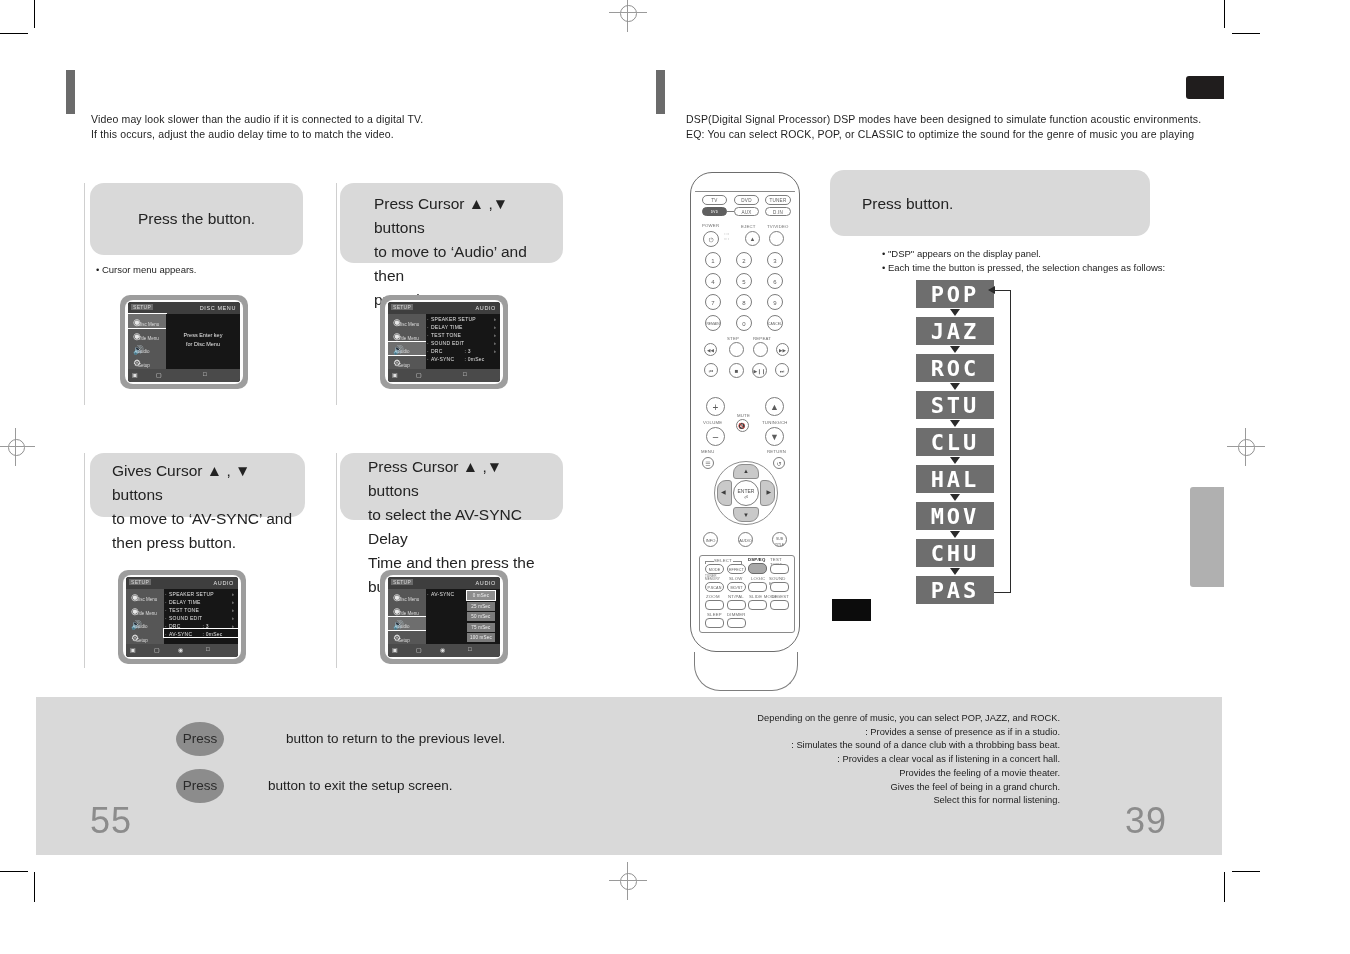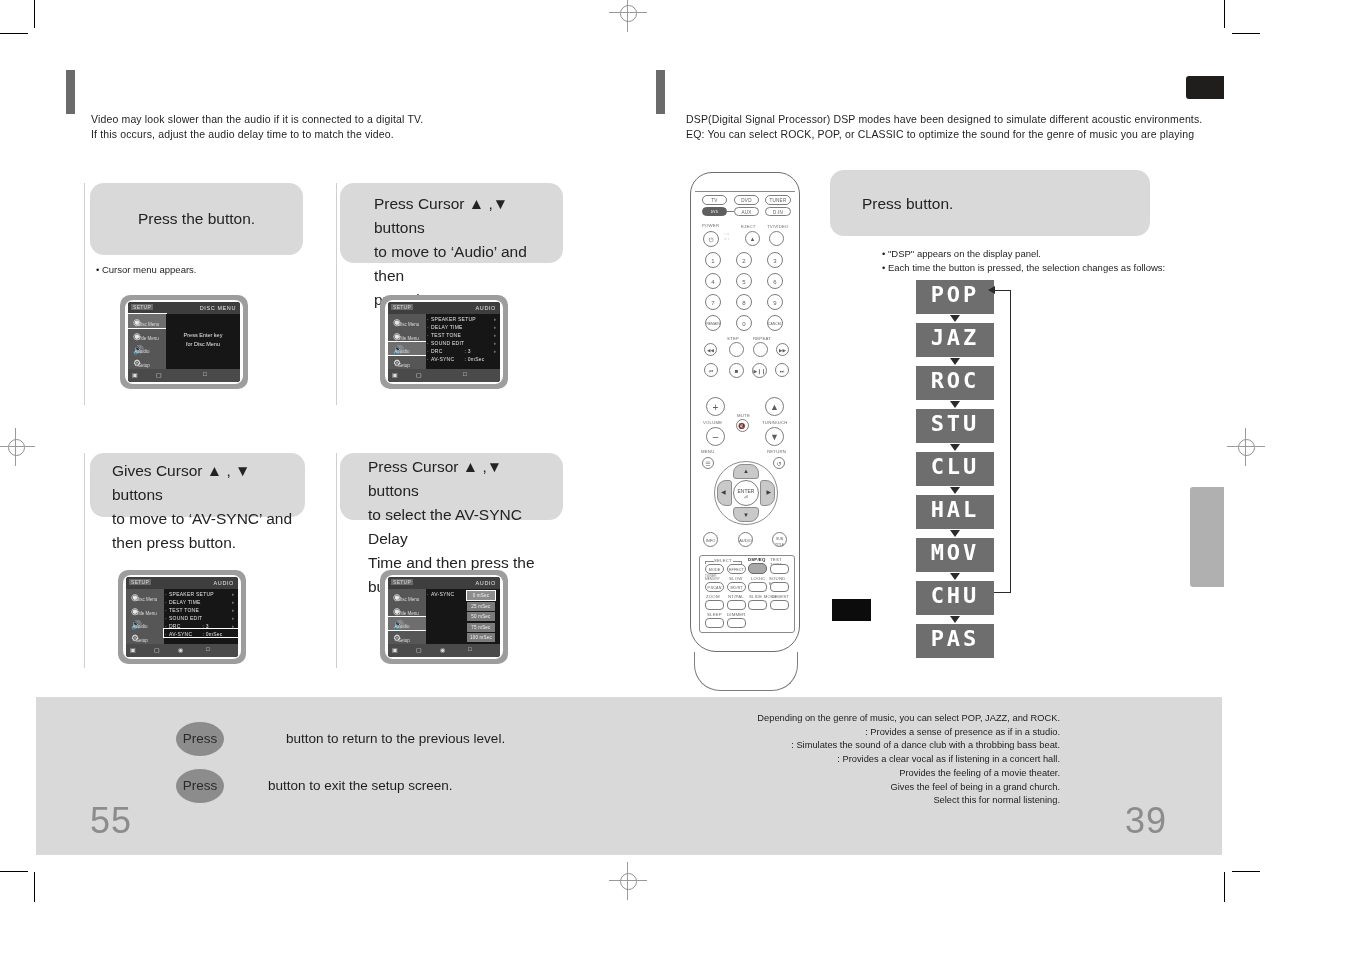--- a/index.html
+++ b/index.html
@@ -93,21 +93,21 @@
   .padcirc{position:absolute;inset:0;border-radius:50%;border:1.2px solid #8d8d8d;}
   .padseg{position:absolute;background:#c9c9c9;border:1px solid #8d8d8d;box-sizing:border-box;}
   .padctr{position:absolute;border-radius:50%;border:1.2px solid #7d7d7d;background:#fff;
           text-align:center;font-size:5.5px;color:#4f4f4f;box-sizing:border-box;}
   .rpanel{position:absolute;border:1px solid #8a8a8a;border-radius:3px;}
   .rbottom{position:absolute;border:1.3px solid #7d7d7d;border-top:none;
            border-radius:0 0 26px 26px;}
 
   
   .ledcol{position:absolute;}
-  .led{position:relative;width:78px;height:34px;background:#6e6e6e;margin-bottom:0;
+  .led{position:relative;width:78px;height:28px;background:#6e6e6e;margin-bottom:0;
        color:#fff;font-size:22px;line-height:29px;text-align:center;letter-spacing:3px;
        font-family:"DejaVu Sans Mono", monospace;font-weight:700;}
   .arrowdn{height:9px;position:relative;}
   .arrowdn:before{content:"";position:absolute;left:50%;top:1px;margin-left:-5px;
         border-left:5px solid transparent;border-right:5px solid transparent;
         border-top:7px solid #2b2b2b;}
   .loopline{position:absolute;border:1.4px solid #2b2b2b;border-left:none;}
   .loopar{position:absolute;width:0;height:0;border-top:4px solid transparent;
           border-bottom:4px solid transparent;border-right:7px solid #2b2b2b;}
 
@@ -378,21 +378,21 @@
       </div>
       <div class="scr-bot">
         <span style="left:4px;">▣</span>
         <span style="left:28px;">▢</span>
         <span style="left:52px;">◉</span>
         <span style="left:80px;">□</span>
       </div>
     </div>
   </div>
 
-  <div class="intro" style="left:686px;top:112px;width:540px;">DSP(Digital Signal Processor) DSP modes have been designed to simulate different acoustic environments.
+  <div class="intro" style="left:686px;top:112px;width:540px;">DSP(Digital Signal Processor) DSP modes have been designed to simulate function acoustic environments.
 EQ: You can select ROCK, POP, or CLASSIC to optimize the sound for the genre of music you are playing</div>
 
   <div class="remote" style="left:690px;top:172px;width:110px;height:480px;">
     <div class="rm-top"></div>
 
     <div class="rpill" style="left:11px;top:22px;width:25px;height:10px;line-height:10px;">TV</div>
     <div class="rpill" style="left:43px;top:22px;width:25px;height:10px;line-height:10px;">DVD</div>
     <div class="rpill" style="left:74px;top:22px;width:26px;height:10px;line-height:10px;">TUNER</div>
     <div class="rpill dark" style="left:11px;top:34px;width:25px;height:9px;line-height:9px;font-size:3.2px;">DVD RECEIVER</div>
     <div class="rpill" style="left:43px;top:34px;width:25px;height:9px;line-height:9px;">AUX</div>

